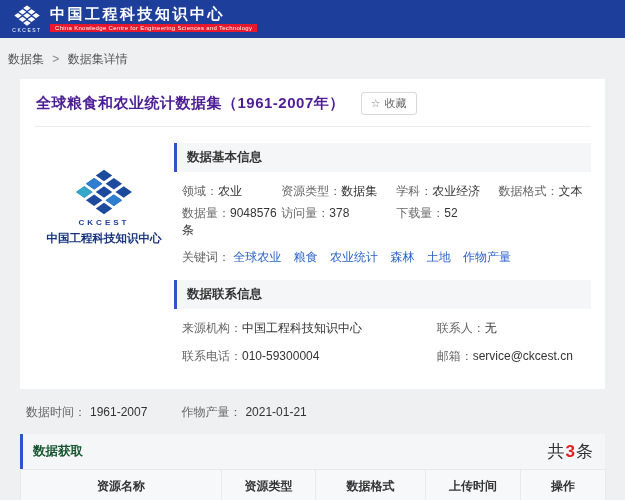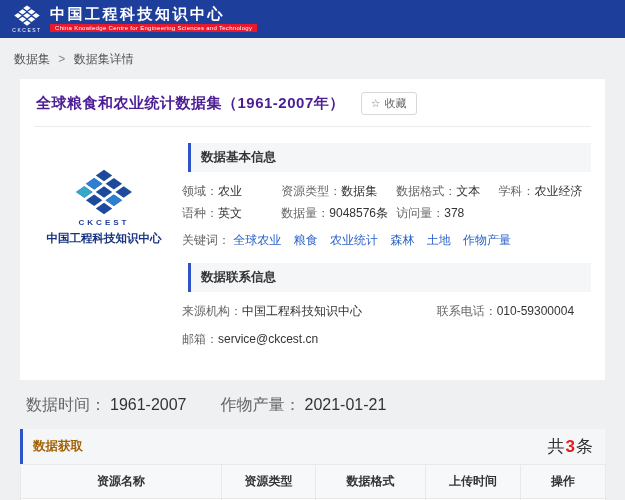--- a/index.html
+++ b/index.html
@@ -13,60 +13,60 @@
 
   
   .site-header { height:38px; background:#1d3e9b; display:flex; align-items:center; padding:0 12px; }
   .logo-block { display:flex; flex-direction:column; align-items:center; margin-right:8px; }
   .logo-ckcest { color:#fff; font-size:5px; letter-spacing:1.5px; margin-top:1px; }
   .title-block { display:flex; flex-direction:column; align-items:flex-start; }
   .site-title { color:#fff; font-size:15px; font-weight:bold; letter-spacing:2.5px; line-height:1.1; }
   .site-subtitle { background:#e8192c; color:#fff; font-size:6px; padding:1px 5px; margin-top:2px; letter-spacing:.3px; }
 
   
-  .breadcrumb { padding:13px 0 11px 14px; font-size:12px; color:#555; }
+  .breadcrumb { padding:13px 0 11px 8px; font-size:12px; color:#555; }
   .bc-link { color:#555; cursor:pointer; }
   .bc-sep { margin:0 5px; color:#888; }
 
   
   .card { background:#fff; margin:0 20px; }
   .detail-card { padding:0 14px; }
   .card-title-row { display:flex; align-items:center; gap:16px; padding:13px 2px 11px; }
   .dataset-title { margin:0; font-size:15px; font-weight:bold; color:#4c1d95; letter-spacing:.5px; }
   .fav-btn { display:inline-flex; align-items:center; gap:4px; border:1px solid #d8d8d8; background:#fff;
              border-radius:3px; font-size:11px; color:#666; padding:3px 9px; cursor:pointer; }
   .fav-btn .star { font-size:11px; color:#888; }
   .divider { border-top:1px solid #ececec; }
 
   .detail-body { display:flex; padding:16px 0 20px; }
   .logo-box { width:140px; flex:none; display:flex; flex-direction:column; align-items:center; padding-top:26px; }
   .logo-brand { font-size:8px; color:#1d3e9b; letter-spacing:3px; margin-top:3px; font-weight:bold; }
   .logo-caption { font-size:11.5px; color:#17337f; font-weight:bold; margin-top:4px; white-space:nowrap; }
 
   .info-col { flex:1; min-width:0; }
   .section-bar { background:#f5f6f8; border-left:3px solid #2f54c9; font-size:12.5px; font-weight:bold;
-                 color:#333; padding:6px 10px; margin-bottom:11px;margin-left:14px; }
+                 color:#333; padding:6px 10px; margin-bottom:11px; }
   .info-grid { display:grid; grid-template-columns:1.02fr 1.18fr 1.05fr .95fr; row-gap:5px;
                font-size:12px; margin:0 0 10px 8px; }
   .lbl { color:#666; }
   .val { color:#333; }
   .keywords-row { font-size:12px; margin:2px 0 14px 8px; }
   .kw { color:#2a62c9; margin-right:9px; cursor:pointer; text-decoration:none; }
-  .contact-grid { display:grid; grid-template-columns:1.65fr 1fr; row-gap:11px; font-size:12px; margin:0 0 12px 8px; }
-
-  
-  .meta-row { margin:15px 20px 13px 26px; font-size:16px; color:#333; display:flex; }
+  .contact-grid { display:grid; grid-template-columns:1.65fr 1fr; row-gap:11px; font-size:12px; margin:0 0 4px 8px; }
+
+  
+  .meta-row { margin:15px 20px 13px 26px; font-size:12px; color:#333; display:flex; }
   .meta-pair { margin-right:34px; }
   .meta-pair .lbl { margin-right:4px; }
 
   
   .acq-card { margin-top:4px; }
   .acq-header { background:#f5f6f8; border-left:3px solid #2f54c9; display:flex; justify-content:space-between;
                 align-items:center; padding:6px 12px 6px 10px; font-size:12.5px; }
-  .acq-title { font-weight:bold; color:#a16207; }
+  .acq-title { font-weight:bold; color:#14532d; }
   .acq-count { font-size:17px; color:#333; }
   .count-num { color:#e01f1f; font-weight:bold; padding:0 1px; }
 
   table { width:100%; border-collapse:collapse; table-layout:fixed; background:#fff; }
   th, td { border:1px solid #e9e9e9; font-size:11px; padding:8px 8px; text-align:center; color:#333; }
   th { background:#f7f8fa; font-weight:bold; font-size:12px; }
   td.name-cell { text-align:left; line-height:1.55; padding-left:10px; }
 </style>
 </head>
 <body>
@@ -130,43 +130,44 @@
     </div>
 
     <div class="info-col">
       <div class="section-bar">
         <span>数据基本信息</span>
       </div>
 
       <div class="info-grid">
         <div><span class="lbl">领域：</span><span class="val">农业</span></div>
         <div><span class="lbl">资源类型：</span><span class="val">数据集</span></div>
+        <div><span class="lbl">学科：</span><span class="val">农业经济</span></div>
         <div><span class="lbl">数据格式：</span><span class="val">文本</span></div>
-        <div><span class="lbl">学科：</span><span class="val">农业经济</span></div>
-        <div><span class="lbl">语种：</span><span class="val">英文</span></div>
         <div><span class="lbl">数据量：</span><span class="val">9048576条</span></div>
         <div><span class="lbl">访问量：</span><span class="val">378</span></div>
+        <div><span class="lbl">下载量：</span><span class="val">52</span></div>
       </div>
 
       <div class="keywords-row">
         <span class="lbl">关键词：</span>
         <a class="kw">全球农业</a>
         <a class="kw">粮食</a>
         <a class="kw">农业统计</a>
         <a class="kw">森林</a>
         <a class="kw">土地</a>
         <a class="kw">作物产量</a>
       </div>
 
       <div class="section-bar">
         <span>数据联系信息</span>
       </div>
 
       <div class="contact-grid">
         <div><span class="lbl">来源机构：</span><span class="val">中国工程科技知识中心</span></div>
+        <div><span class="lbl">联系人：</span><span class="val">无</span></div>
         <div><span class="lbl">联系电话：</span><span class="val">010-59300004</span></div>
         <div><span class="lbl">邮箱：</span><span class="val">service@ckcest.cn</span></div>
       </div>
     </div>
   </div>
 </section>
 
 <div class="meta-row">
   <span class="meta-pair">
     <span class="lbl">数据时间：</span><span class="val">1961-2007</span>

